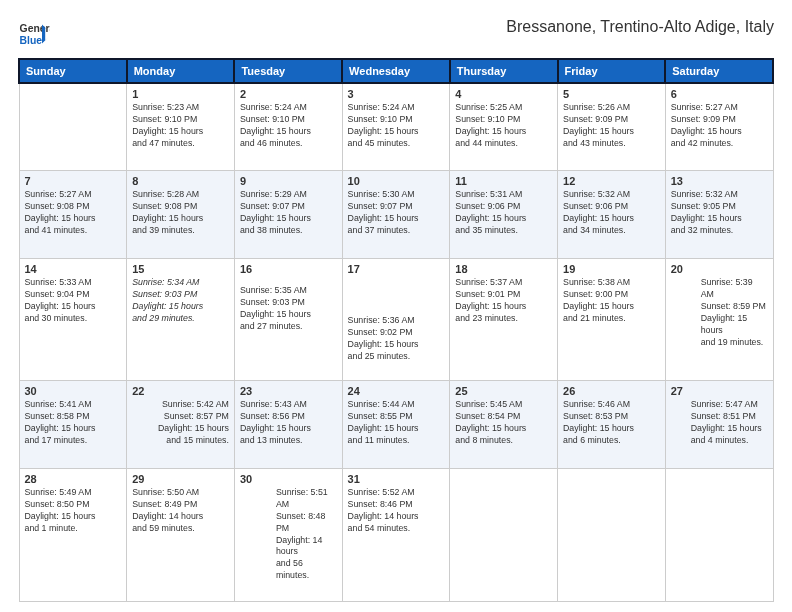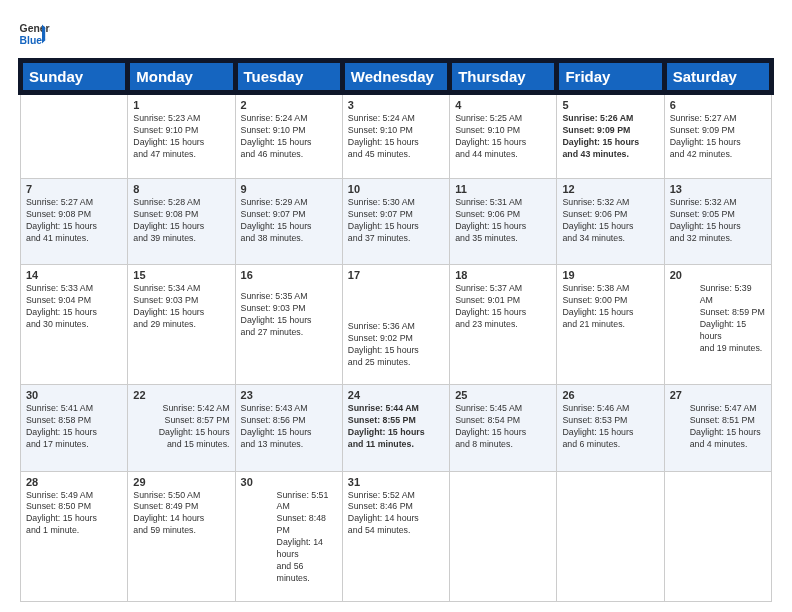--- a/index.html
+++ b/index.html
@@ -50,22 +50,22 @@
       flex: 1;
       border-collapse: collapse;
       width: 100%;
       font-size: 9.5px;
     }
     .calendar th {
       background-color: #1565C0;
       color: #fff;
       text-align: left;
       padding: 5px 6px;
-      font-size: 15px;
-      border: 5px solid #0f172a;
+      font-size: 11px;
+      border: 2px solid #0f172a;
     }
     .calendar td {
       border: 1px solid #ccc;
       vertical-align: top;
       padding: 4px 5px;
       width: calc(100% / 7);
       height: 78px;
     }
     .day-num {
       font-size: 11px;
@@ -92,20 +92,21 @@
 <div class="page">
   <div class="header">
     <div class="logo">
       <svg class="logo-icon" viewBox="0 0 40 40">
         <text x="2" y="18" font-size="13" font-weight="bold" fill="#333">General</text>
         <text x="2" y="32" font-size="13" font-weight="bold" fill="#1565C0">Blue</text>
         <polygon points="30,8 38,16 34,12 34,28 38,24 30,32 30,8" fill="#1565C0"></polygon>
       </svg>
     </div>
     <div class="title-block">
+      <div class="subtitle">Bressanone, Trentino-Alto Adige, Italy</div>
     </div>
   </div>
 
   <table class="calendar">
     <thead>
       <tr>
       <th>Sunday</th>
           <th>Monday</th>
           <th>Tuesday</th>
           <th>Wednesday</th>
@@ -140,21 +141,21 @@
           </td>
           <td>
             <span class="day-num">4</span>
             <div class="day-info" style="white-space: pre-line;">Sunrise: 5:25 AM
 Sunset: 9:10 PM
 Daylight: 15 hours
 and 44 minutes.</div>
           </td>
           <td>
             <span class="day-num">5</span>
-            <div class="day-info" style="white-space: pre-line; font-weight: bold;">Sunrise: 5:26 AM
+            <div class="day-info" style="white-space: pre-line;">Sunrise: 5:26 AM
 Sunset: 9:09 PM
 Daylight: 15 hours
 and 43 minutes.</div>
           </td>
           <td>
             <span class="day-num">6</span>
             <div class="day-info" style="white-space: pre-line;">Sunrise: 5:27 AM
 Sunset: 9:09 PM
 Daylight: 15 hours
 and 42 minutes.</div>
@@ -214,21 +215,21 @@
         <tr>
           <td>
             <span class="day-num">14</span>
             <div class="day-info" style="white-space: pre-line;">Sunrise: 5:33 AM
 Sunset: 9:04 PM
 Daylight: 15 hours
 and 30 minutes.</div>
           </td>
           <td>
             <span class="day-num">15</span>
-            <div class="day-info" style="white-space: pre-line;">Sunrise: 5:34 AM
+            <div class="day-info" style="white-space: pre-line; font-style: italic;">Sunrise: 5:34 AM
 Sunset: 9:03 PM
 Daylight: 15 hours
 and 29 minutes.</div>
           </td>
           <td>
             <span class="day-num">16</span>
             <div class="day-info" style="white-space: pre-line; margin-top: 10px;">Sunrise: 5:35 AM
 Sunset: 9:03 PM
 Daylight: 15 hours
 and 27 minutes.</div>
@@ -279,21 +280,21 @@
           </td>
           <td>
             <span class="day-num">23</span>
             <div class="day-info" style="white-space: pre-line;">Sunrise: 5:43 AM
 Sunset: 8:56 PM
 Daylight: 15 hours
 and 13 minutes.</div>
           </td>
           <td>
             <span class="day-num">24</span>
-            <div class="day-info" style="white-space: pre-line; font-weight: bold;">Sunrise: 5:44 AM
+            <div class="day-info" style="white-space: pre-line;">Sunrise: 5:44 AM
 Sunset: 8:55 PM
 Daylight: 15 hours
 and 11 minutes.</div>
           </td>
           <td>
             <span class="day-num">25</span>
             <div class="day-info" style="white-space: pre-line;">Sunrise: 5:45 AM
 Sunset: 8:54 PM
 Daylight: 15 hours
 and 8 minutes.</div>

